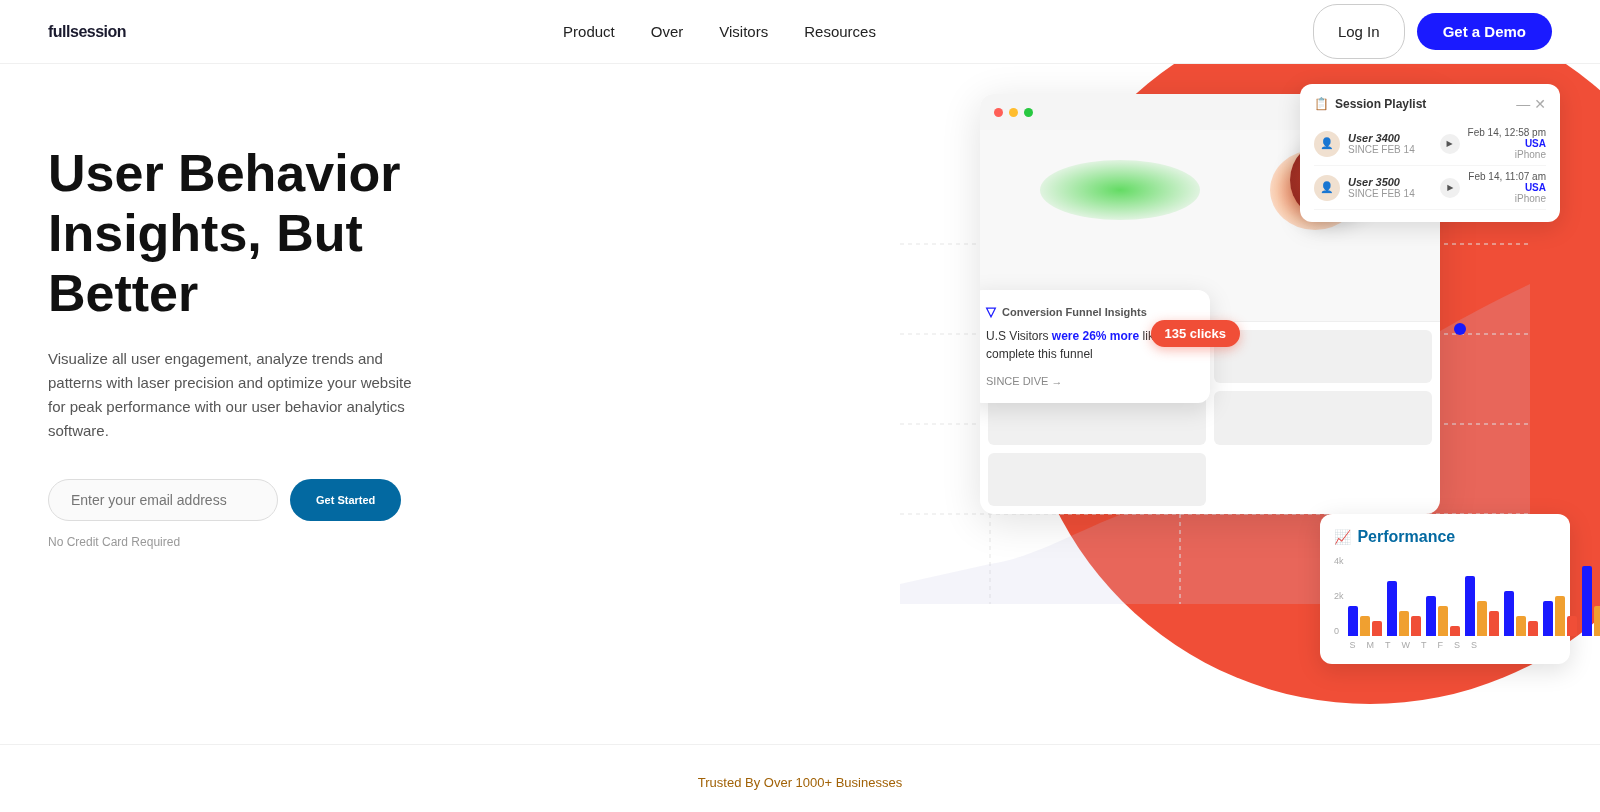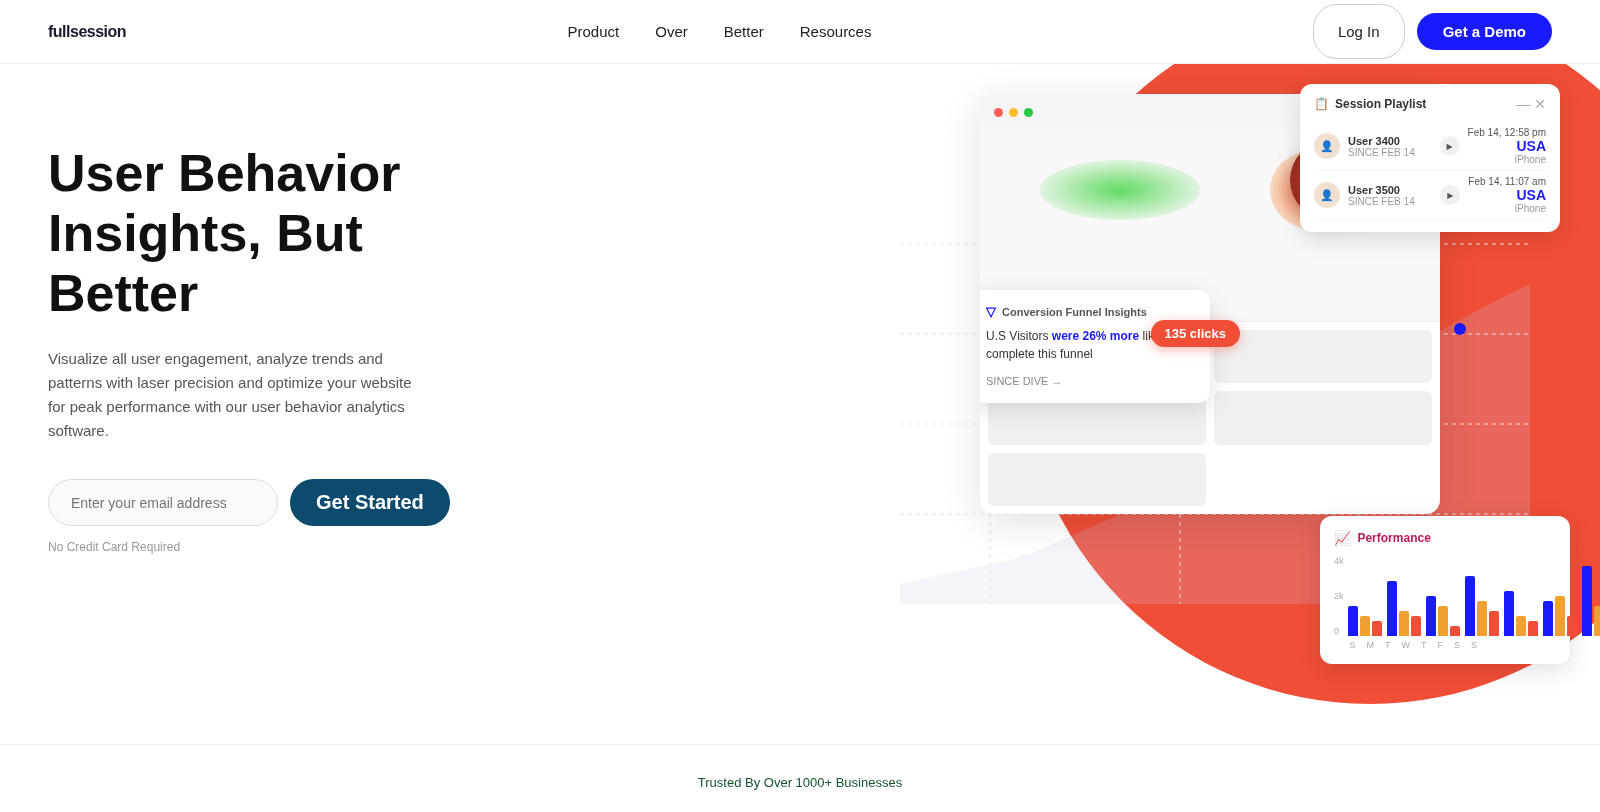--- a/index.html
+++ b/index.html
@@ -43,21 +43,21 @@
     .hero-desc {
       font-size: 15px; color: #555; line-height: 1.6; margin-bottom: 36px; max-width: 380px;
     }
     .hero-form { display: flex; gap: 12px; margin-bottom: 14px; }
     .hero-input {
       border: 1.5px solid #ddd; border-radius: 28px; padding: 12px 22px;
       font-size: 14px; color: #888; width: 230px; outline: none; background: #fafafa;
     }
     .btn-started {
       border: none; border-radius: 28px; padding: 12px 26px;
-      background: #0c4a6e; color: #fff; font-size: 20px; font-weight: 600; cursor: pointer;
+      background: #0369a1; color: #fff; font-size: 11px; font-weight: 600; cursor: pointer;
     }
     .hero-note { font-size: 12px; color: #999; }
 
     
     .hero-visuals {
       position: absolute; right: 0; top: 0; width: 900px; height: 660px; z-index: 1;
     }
 
     
     .browser-card {
@@ -122,60 +122,60 @@
       position: absolute; right: -20px; top: -20px; width: 260px;
       background: #fff; border-radius: 12px; box-shadow: 0 6px 24px rgba(0,0,0,0.13);
       padding: 12px 14px; z-index: 10;
     }
     .session-header { display: flex; align-items: center; justify-content: space-between; margin-bottom: 10px; }
     .session-title { font-size: 12px; font-weight: 600; color: #333; display: flex; align-items: center; gap: 6px; }
     .session-close { font-size: 14px; color: #aaa; cursor: pointer; display: flex; gap: 4px; }
     .session-row { display: flex; align-items: center; gap: 8px; padding: 5px 0; border-bottom: 1px solid #f5f5f5; }
     .session-avatar { width: 26px; height: 26px; border-radius: 50%; background: #f0e0d0; display: flex; align-items: center; justify-content: center; font-size: 11px; color: #a0522d; }
     .session-info { flex: 1; }
-    .session-name { font-size: 11px; font-weight: 600; color: #333; }
+    .session-name { font-size: 11px; font-weight: 600; color: #333; font-style: italic; }
     .session-sub { font-size: 10px; color: #999; }
     .session-meta { text-align: right; }
     .session-date { font-size: 10px; color: #555; }
-    .session-country { font-size: 14px; color: #1a1aff; font-weight: 600; }
+    .session-country { font-size: 10px; color: #1a1aff; font-weight: 600; }
     .session-play { width: 20px; height: 20px; background: #f0f0f0; border-radius: 50%; display: flex; align-items: center; justify-content: center; font-size: 8px; color: #555; }
 
     
     .perf-card {
       position: absolute; right: 10px; bottom: -10px; width: 250px;
       background: #fff; border-radius: 12px; box-shadow: 0 6px 24px rgba(0,0,0,0.13);
       padding: 14px; z-index: 10;
     }
     .perf-header { display: flex; align-items: center; gap: 6px; margin-bottom: 10px; }
     .perf-icon { color: #1a1aff; font-size: 14px; }
-    .perf-title { font-size: 12px; font-weight: 600; color: #be185d; }
+    .perf-title { font-size: 16px; font-weight: 600; color: #0369a1; }
     .perf-chart { display: flex; align-items: flex-end; gap: 5px; height: 80px; }
     .perf-bar-group { display: flex; gap: 2px; align-items: flex-end; }
     .perf-bar { width: 10px; border-radius: 2px 2px 0 0; }
     .perf-labels { display: flex; gap: 11px; margin-top: 4px; padding-left: 2px; }
     .perf-label { font-size: 9px; color: #aaa; }
     .perf-y { display: flex; flex-direction: column; justify-content: space-between; height: 80px; margin-right: 4px; }
     .perf-y-label { font-size: 9px; color: #aaa; }
 
     
     .scatter-svg { position: absolute; left: 0; top: 0; width: 100%; height: 100%; }
 
     
     .trusted-section { padding: 30px 0 20px; text-align: center; border-top: 1px solid #f0f0f0; }
-    .trusted-label { font-size: 13px; color: #14532d; margin-bottom: 28px; }
+    .trusted-label { font-size: 13px; color: #a16207; margin-bottom: 28px; }
   </style>
 </head>
 <body>
 
 <nav>
   <div class="nav-logo">fullsession</div>
   <div class="nav-links">
     <a href="#">Product</a>
     <a href="#">Over</a>
-    <a href="#">Better</a>
+    <a href="#">Visitors</a>
     <a href="#">Resources</a>
   </div>
   <div class="nav-actions">
     <button class="btn-login">Log In</button>
     <button class="btn-demo">Get a Demo</button>
   </div>
 </nav>
 
 <section class="hero">
   <div class="hero-bg-blob"></div>

